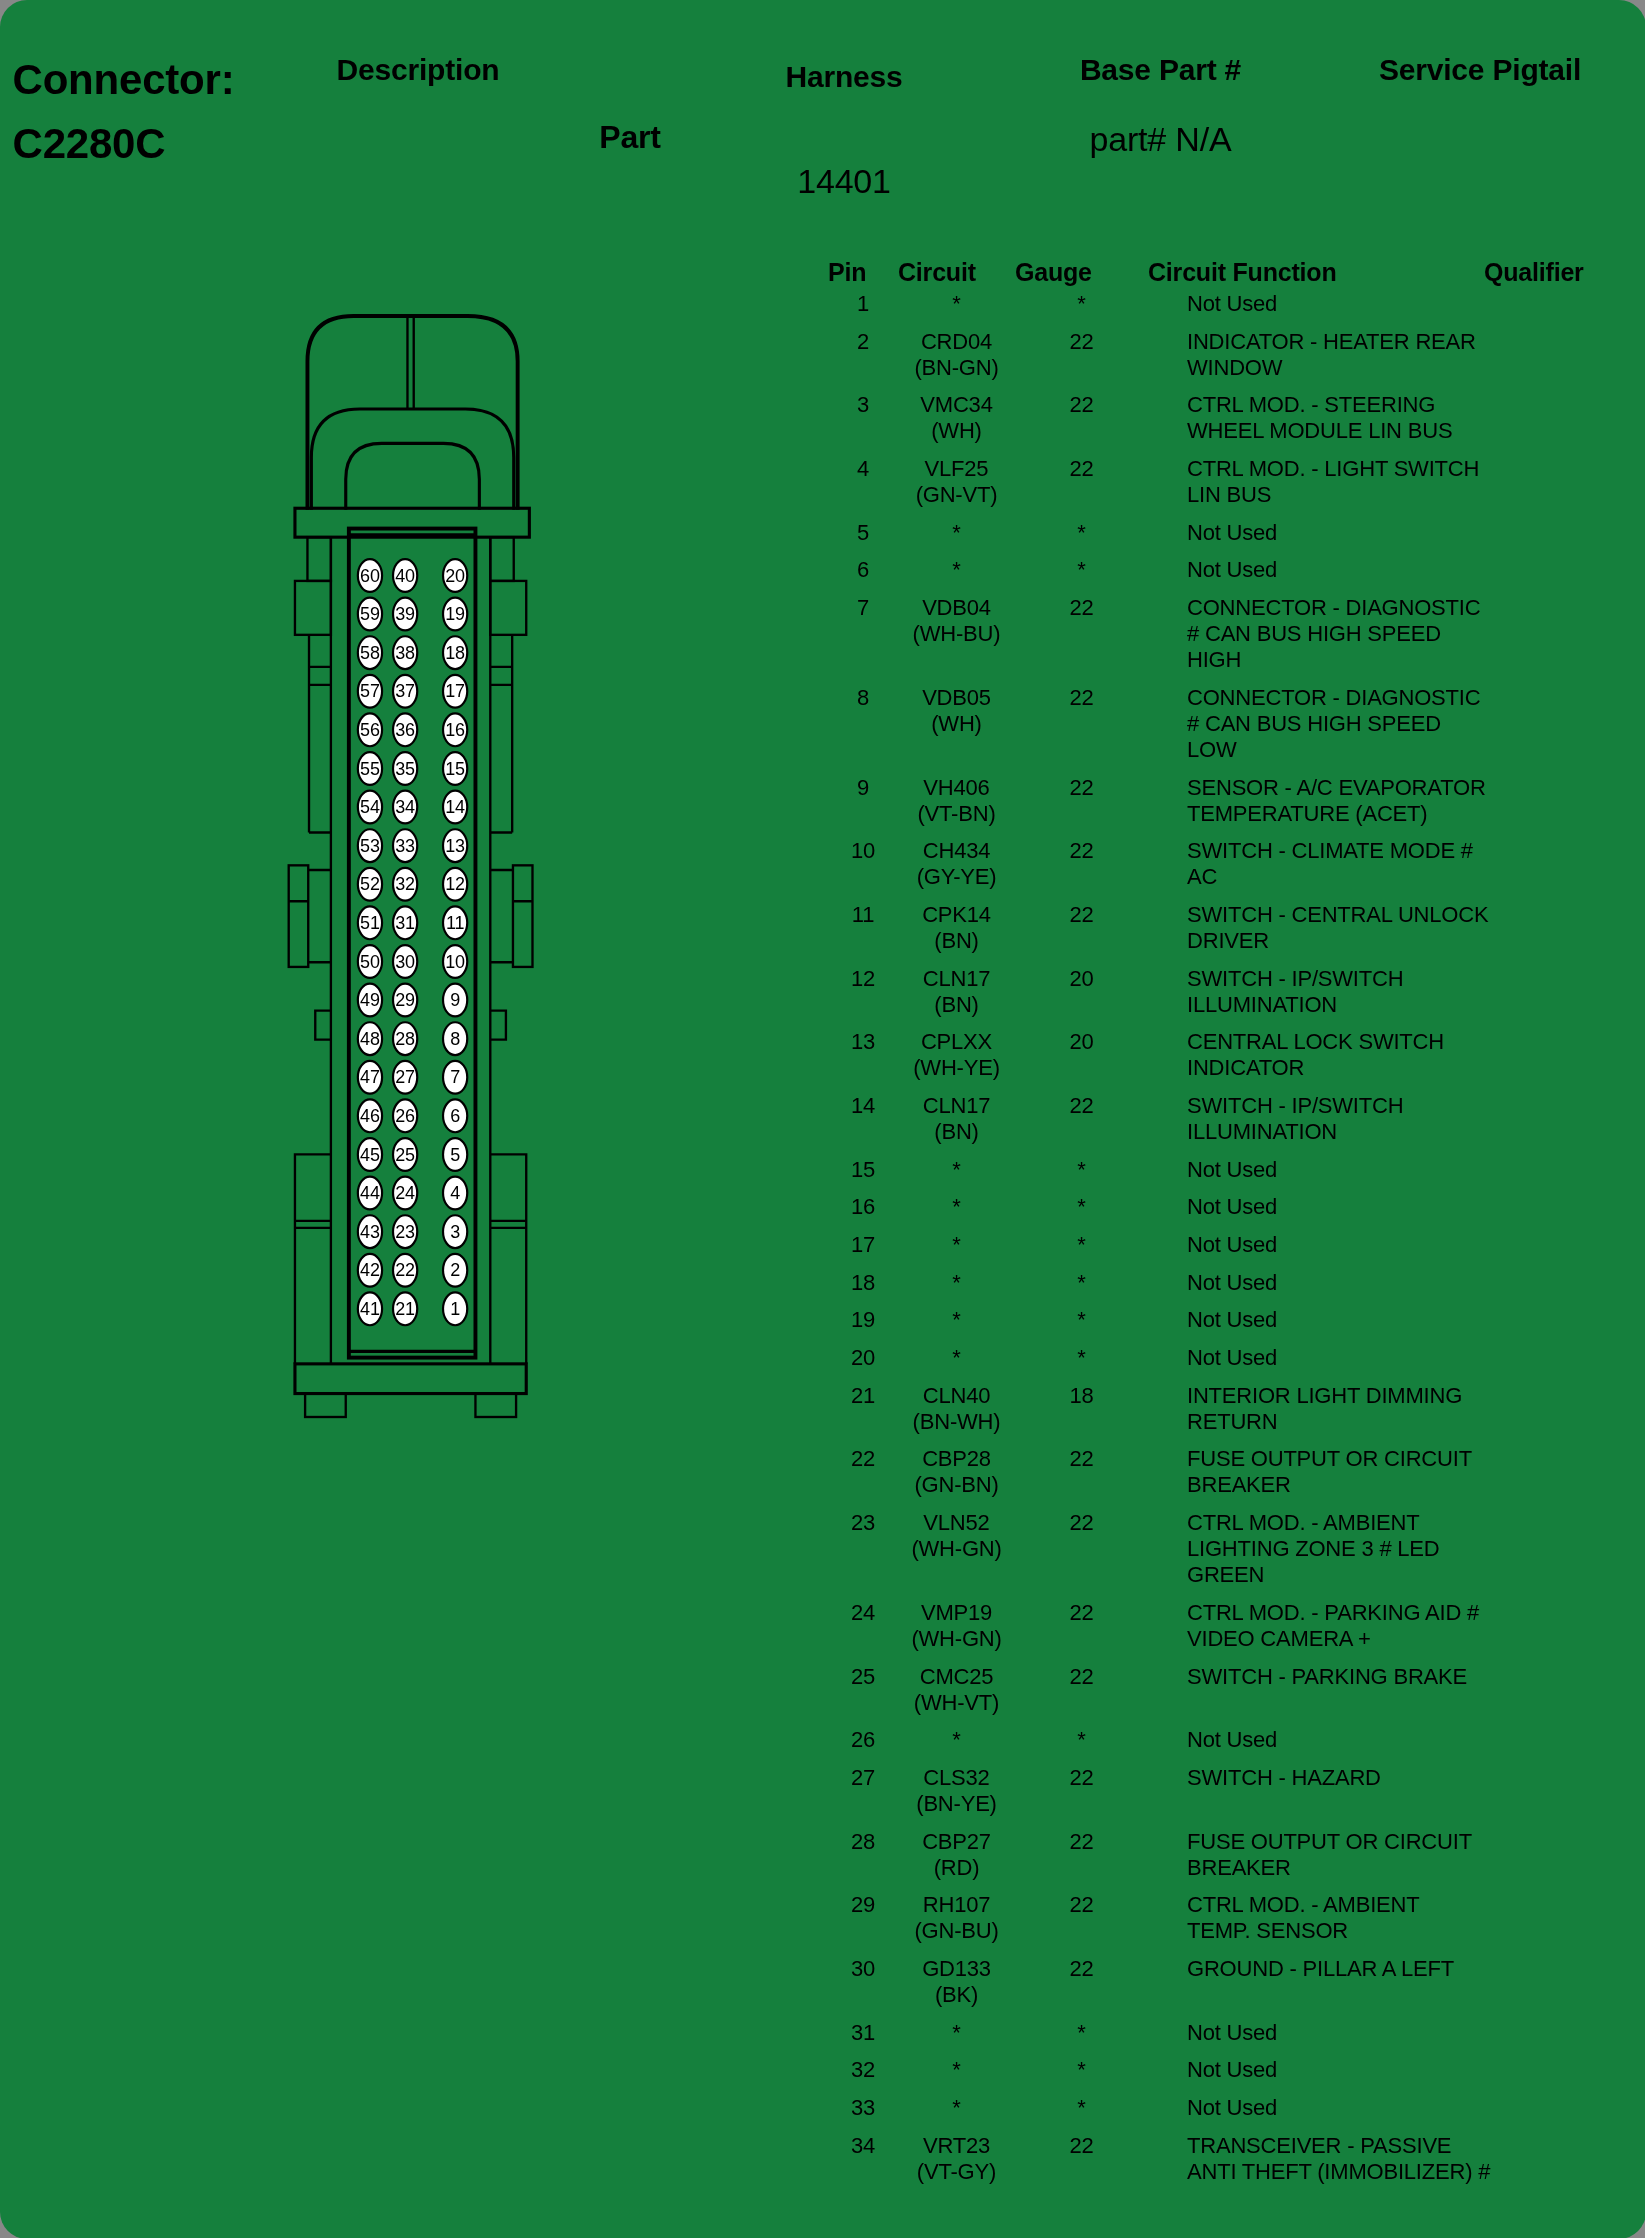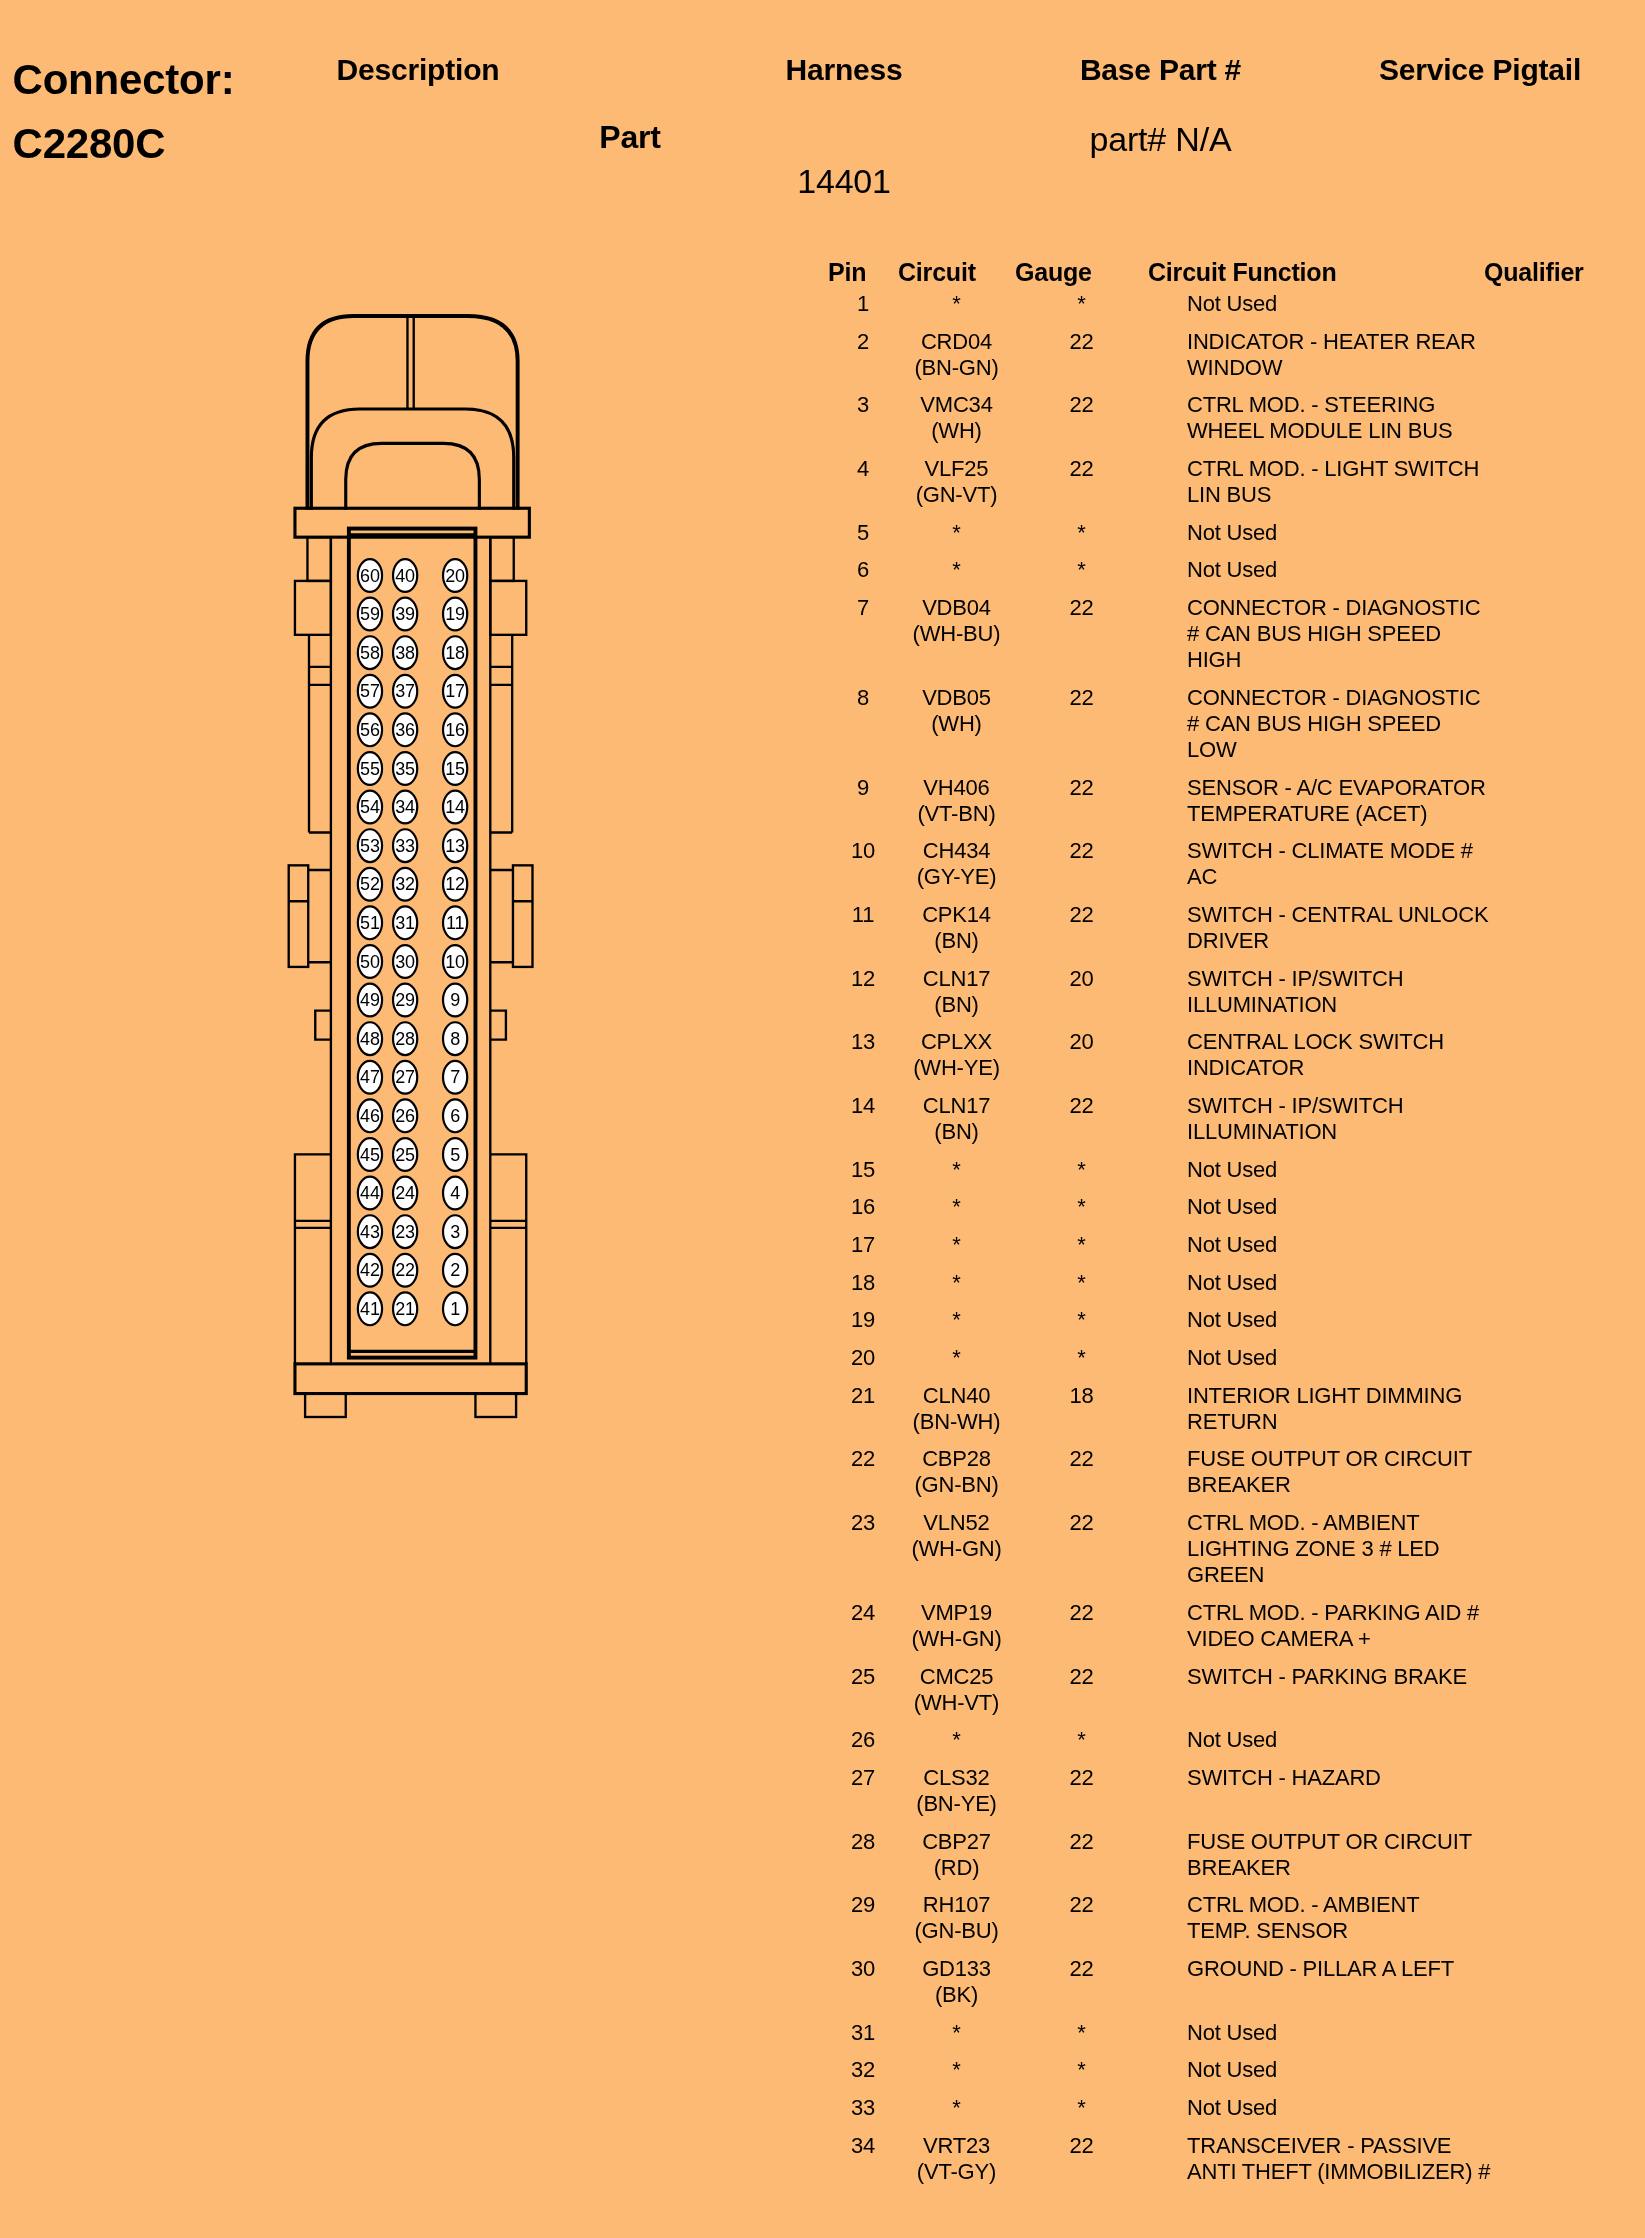--- a/index.html
+++ b/index.html
@@ -1,18 +1,18 @@
 <!DOCTYPE html>
 <html style="font-size:12.5px"><head>
 <meta charset="utf-8">
 <style>
   html,body{margin:0;padding:0;background:#888;}
-  #page{position:relative;width:1646px;height:2239px;background:#fdba74;
+  #page{position:relative;width:1646px;height:2239px;background:#15803d;
         font-family:"Liberation Sans",sans-serif;color:#000;overflow:hidden;
-        letter-spacing:-0.2px;}
+        letter-spacing:-0.2px;border-radius:27px;}
   .abs{position:absolute;}
   .ctr{text-align:center;}
   .pre{white-space:pre-line;}
   
   .title-line{font-weight:bold;font-size:42px;line-height:64px;}
   .hdr-label{font-weight:bold;font-size:30px;margin-top:8px;}
   .hdr-value{font-size:34px;line-height:50px;}
   .color-label{font-weight:bold;font-size:32px;}
   
   .tbl-head{display:grid;grid-template-columns:70px 117px 133px 336px 169px;
@@ -37,21 +37,21 @@
 
   <div class="abs" style="left:12.5px;top:48px;">
     <div class="title-line">Connector:</div>
     <div class="title-line">C2280C</div>
   </div>
 
   <div class="abs ctr hdr-label" style="left:301px;top:45px;width:234px;">Description</div>
 
   <div class="abs ctr color-label" style="left:563px;top:119px;width:134px;">Part</div>
 
-  <div class="abs ctr hdr-label" style="left:766px;top:45px;width:156px;">Harness</div>
+  <div class="abs ctr hdr-label" style="left:766px;top:52px;width:156px;">Harness</div>
   <div class="abs ctr hdr-value" style="left:766px;top:114px;width:156px;margin-top:42px;">14401</div>
 
   <div class="abs ctr hdr-label" style="left:1063px;top:45px;width:195px;">Base Part #</div>
   <div class="abs ctr hdr-value" style="left:1063px;top:114px;width:195px;">part# N/A</div>
 
   <div class="abs ctr hdr-label" style="left:1363px;top:45px;width:234px;text-align:center;">Service Pigtail</div>
 
   <svg id="diagram-svg" width="313" height="1133" viewBox="330 395 400 1450">
 
     <path class="ln" stroke-width="5" d="M393,652 L393,462 Q393,404 452,404 L598,404 Q662,404 662,462 L662,652"></path>

